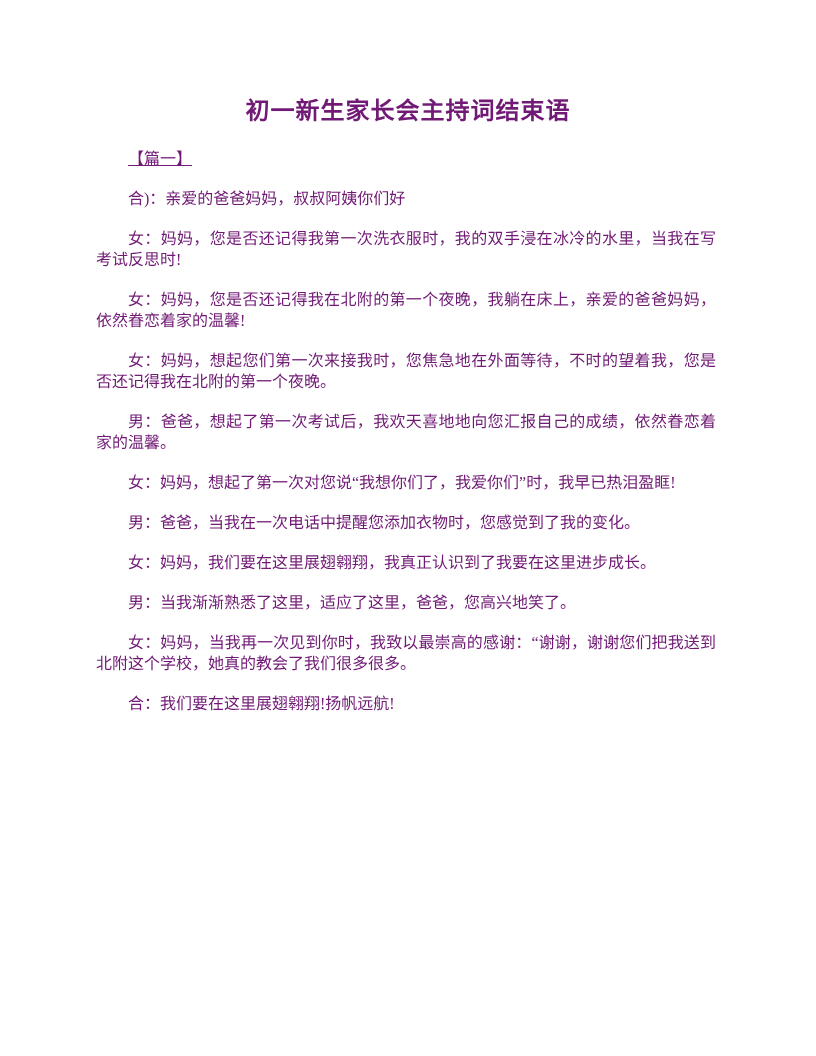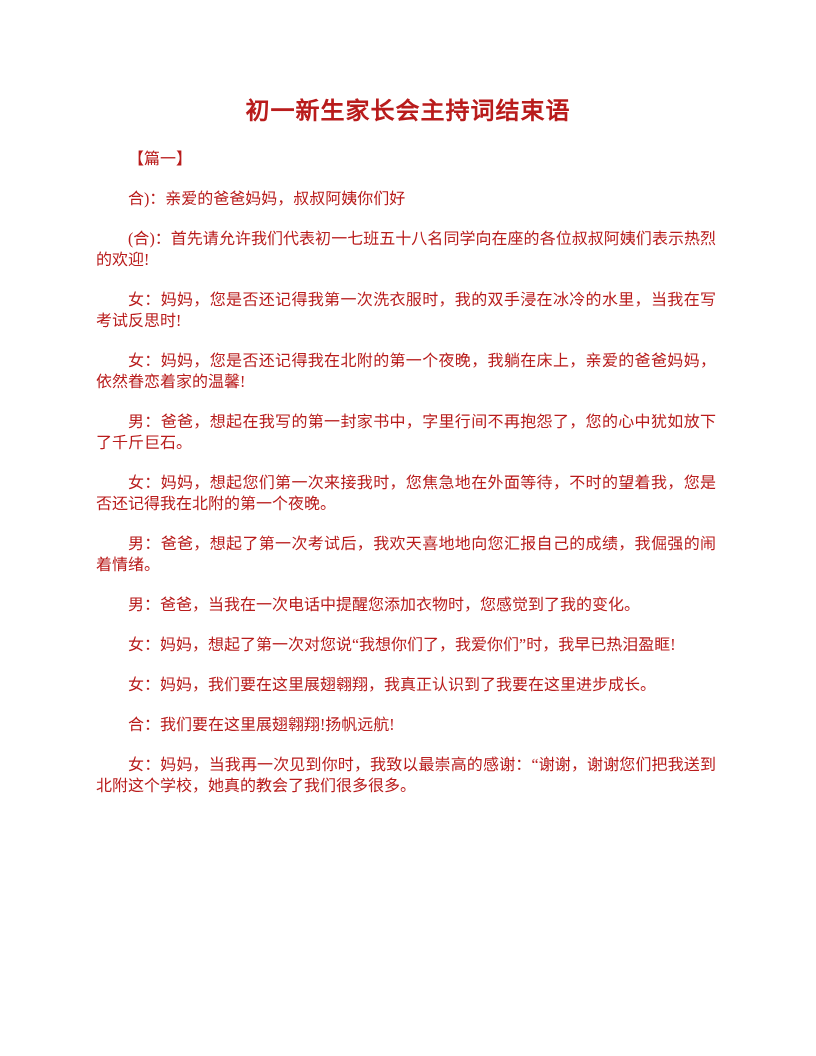--- a/index.html
+++ b/index.html
@@ -8,62 +8,62 @@
     background: #ffffff;
   }
   .page {
     position: relative;
     width: 816px;
     height: 1056px;
     box-sizing: border-box;
     margin: 0 auto;
     padding: 96px 96px 0 96px;
     background: #ffffff;
-    color: #b91c1c;
+    color: #701a75;
     font-family: "Liberation Serif", "DejaVu Serif", serif;
     overflow: hidden;
   }
   .title {
     margin: 0 0 22px 0;
     font-size: 24px;
     line-height: 30px;
     font-weight: 700;
     text-align: center;
     letter-spacing: 1px;
   }
   .section-label {
     margin: 0 0 19px 0;
     font-size: 16px;
     line-height: 21px;
     text-indent: 32px;
+    text-decoration: underline;
   }
   .para {
     margin: 0 4px 19px 0;
     font-size: 16px;
     line-height: 21px;
     text-indent: 32px;
     text-align: justify;
     word-break: break-all;
   }
 </style>
 </head>
 <body>
 
 <div class="page">
   <h1 class="title">初一新生家长会主持词结束语</h1>
 
   <div class="section-label">【篇一】</div>
 
   <div>
       <p class="para">合)：亲爱的爸爸妈妈，叔叔阿姨你们好</p>
-      <p class="para">(合)：首先请允许我们代表初一七班五十八名同学向在座的各位叔叔阿姨们表示热烈的欢迎!</p>
       <p class="para">女：妈妈，您是否还记得我第一次洗衣服时，我的双手浸在冰冷的水里，当我在写考试反思时!</p>
       <p class="para">女：妈妈，您是否还记得我在北附的第一个夜晚，我躺在床上，亲爱的爸爸妈妈，依然眷恋着家的温馨!</p>
-      <p class="para">男：爸爸，想起在我写的第一封家书中，字里行间不再抱怨了，您的心中犹如放下了千斤巨石。</p>
       <p class="para">女：妈妈，想起您们第一次来接我时，您焦急地在外面等待，不时的望着我，您是否还记得我在北附的第一个夜晚。</p>
-      <p class="para">男：爸爸，想起了第一次考试后，我欢天喜地地向您汇报自己的成绩，我倔强的闹着情绪。</p>
+      <p class="para">男：爸爸，想起了第一次考试后，我欢天喜地地向您汇报自己的成绩，依然眷恋着家的温馨。</p>
+      <p class="para">女：妈妈，想起了第一次对您说“我想你们了，我爱你们”时，我早已热泪盈眶!</p>
       <p class="para">男：爸爸，当我在一次电话中提醒您添加衣物时，您感觉到了我的变化。</p>
-      <p class="para">女：妈妈，想起了第一次对您说“我想你们了，我爱你们”时，我早已热泪盈眶!</p>
       <p class="para">女：妈妈，我们要在这里展翅翱翔，我真正认识到了我要在这里进步成长。</p>
+      <p class="para">男：当我渐渐熟悉了这里，适应了这里，爸爸，您高兴地笑了。</p>
+      <p class="para">女：妈妈，当我再一次见到你时，我致以最崇高的感谢：“谢谢，谢谢您们把我送到北附这个学校，她真的教会了我们很多很多。</p>
       <p class="para">合：我们要在这里展翅翱翔!扬帆远航!</p>
-      <p class="para">女：妈妈，当我再一次见到你时，我致以最崇高的感谢：“谢谢，谢谢您们把我送到北附这个学校，她真的教会了我们很多很多。</p>
     </div>
 </div>
 
 </body></html>

